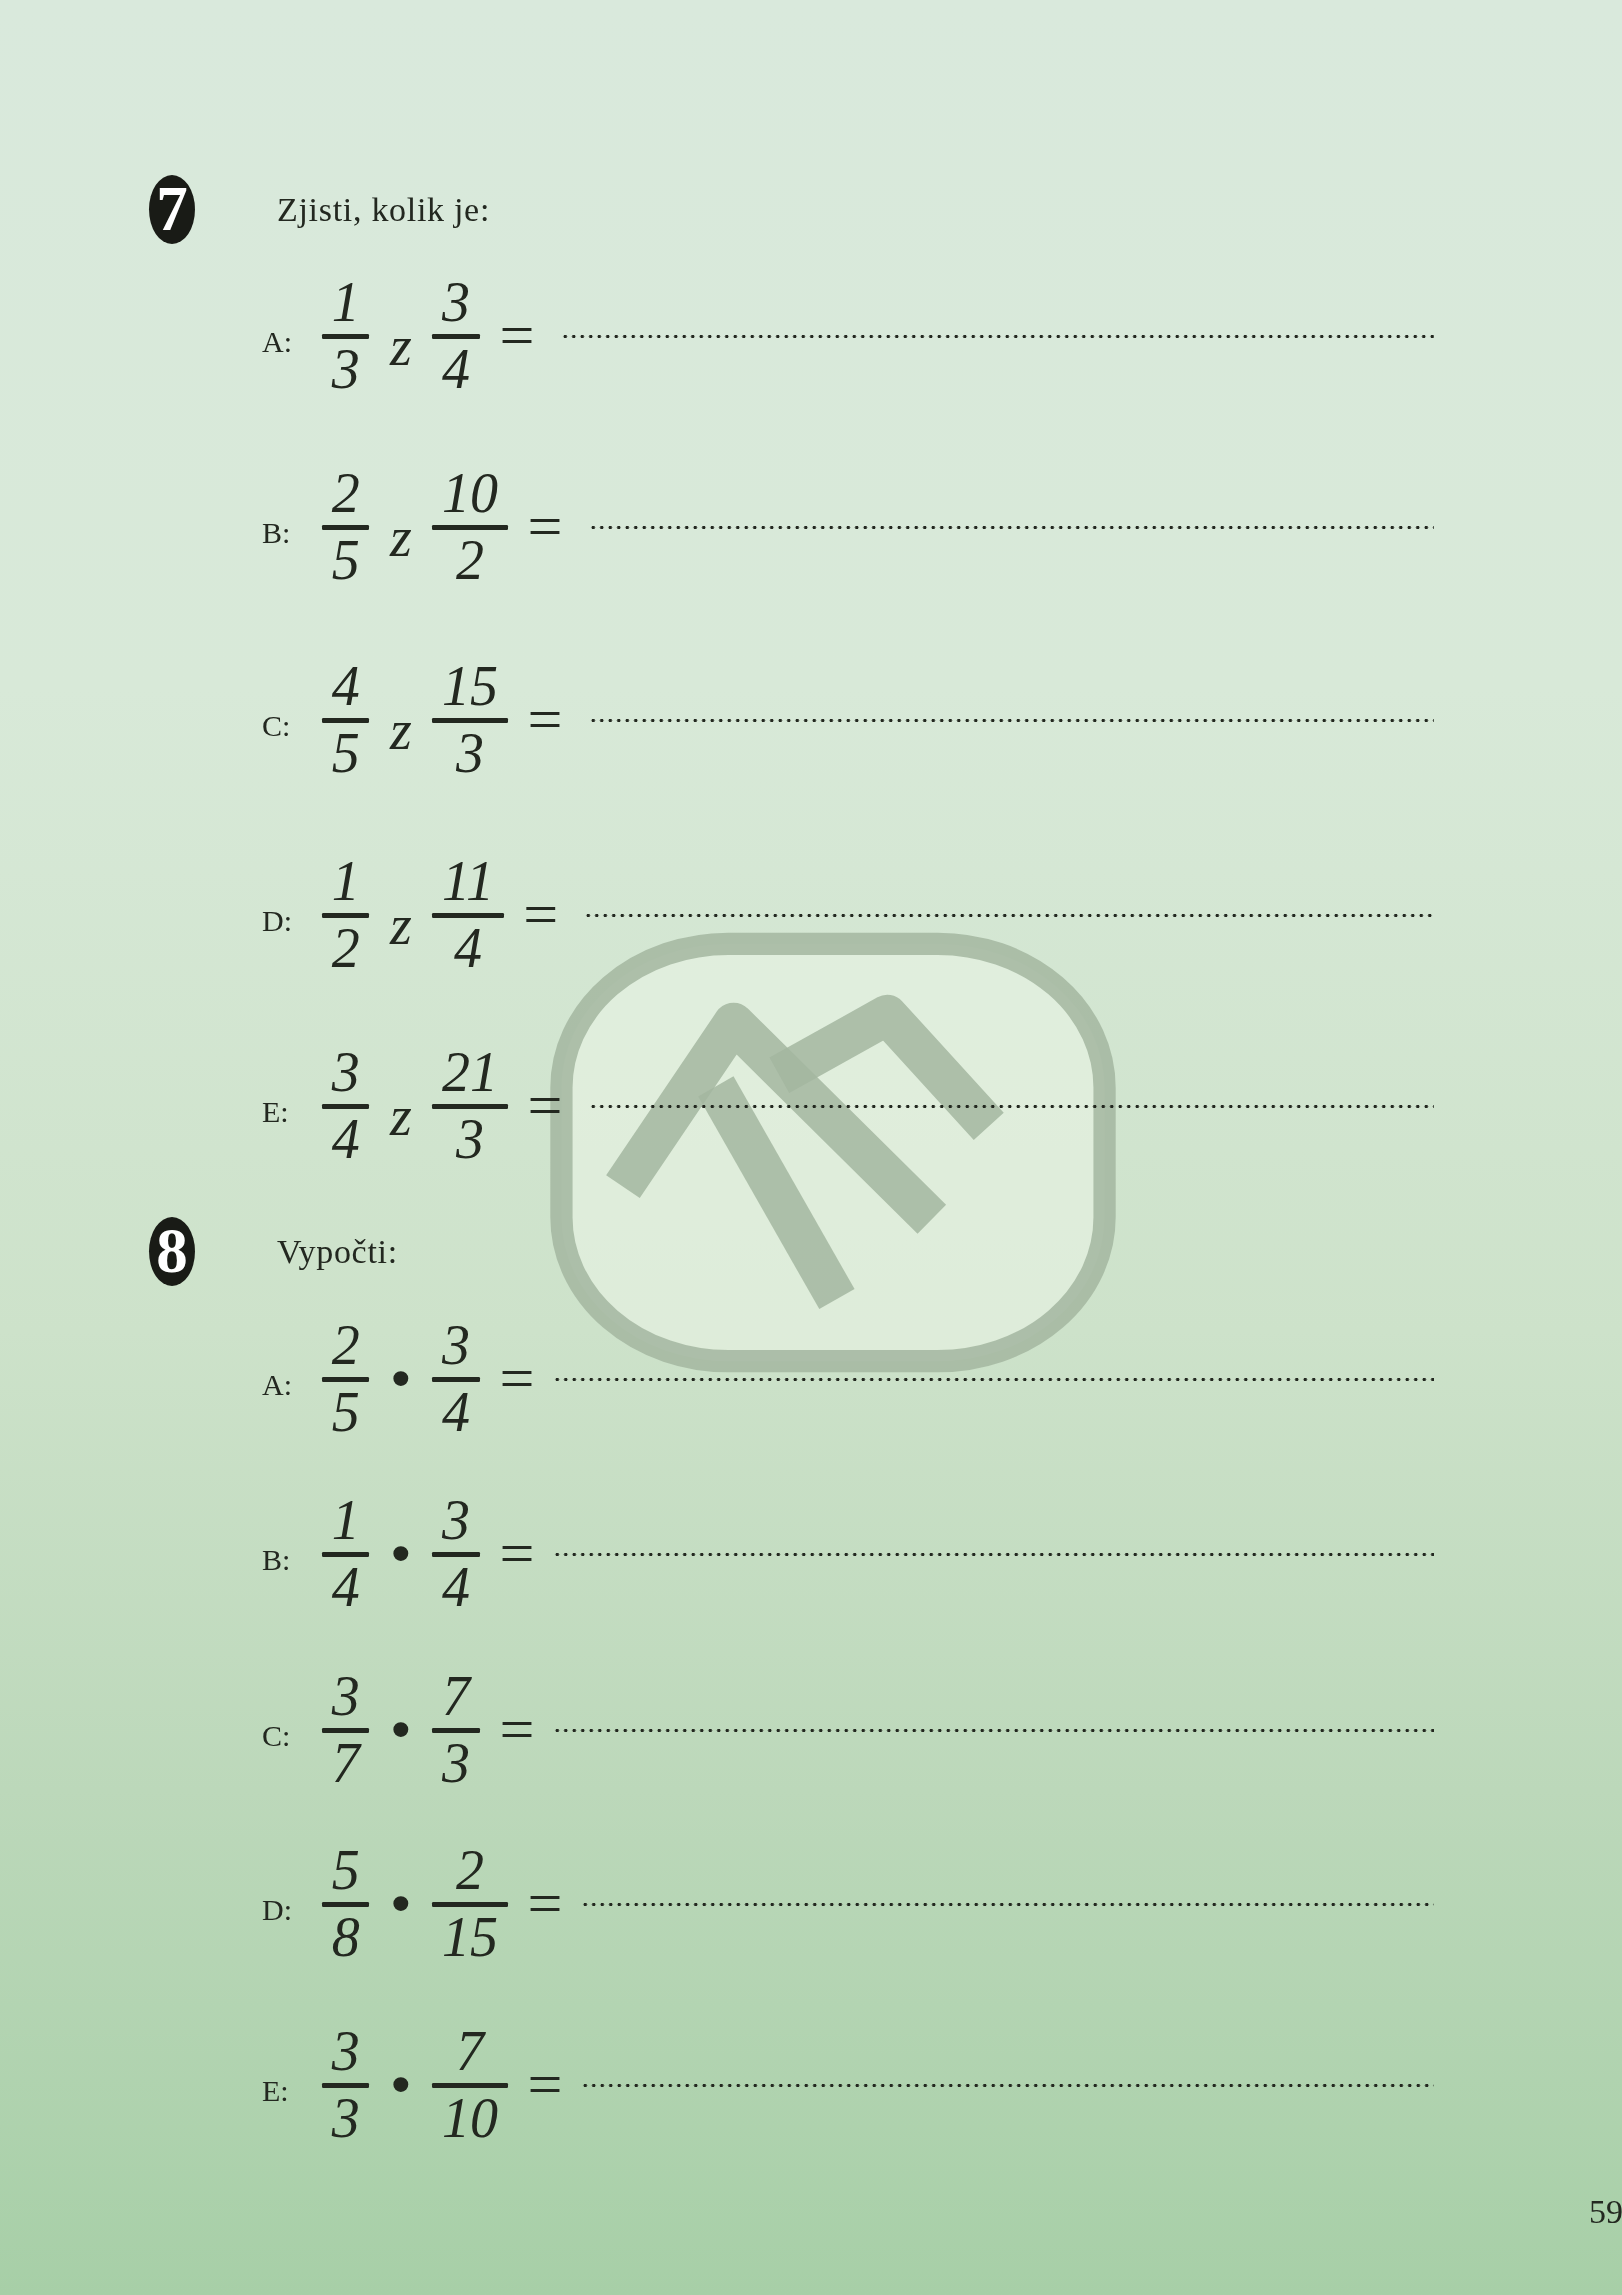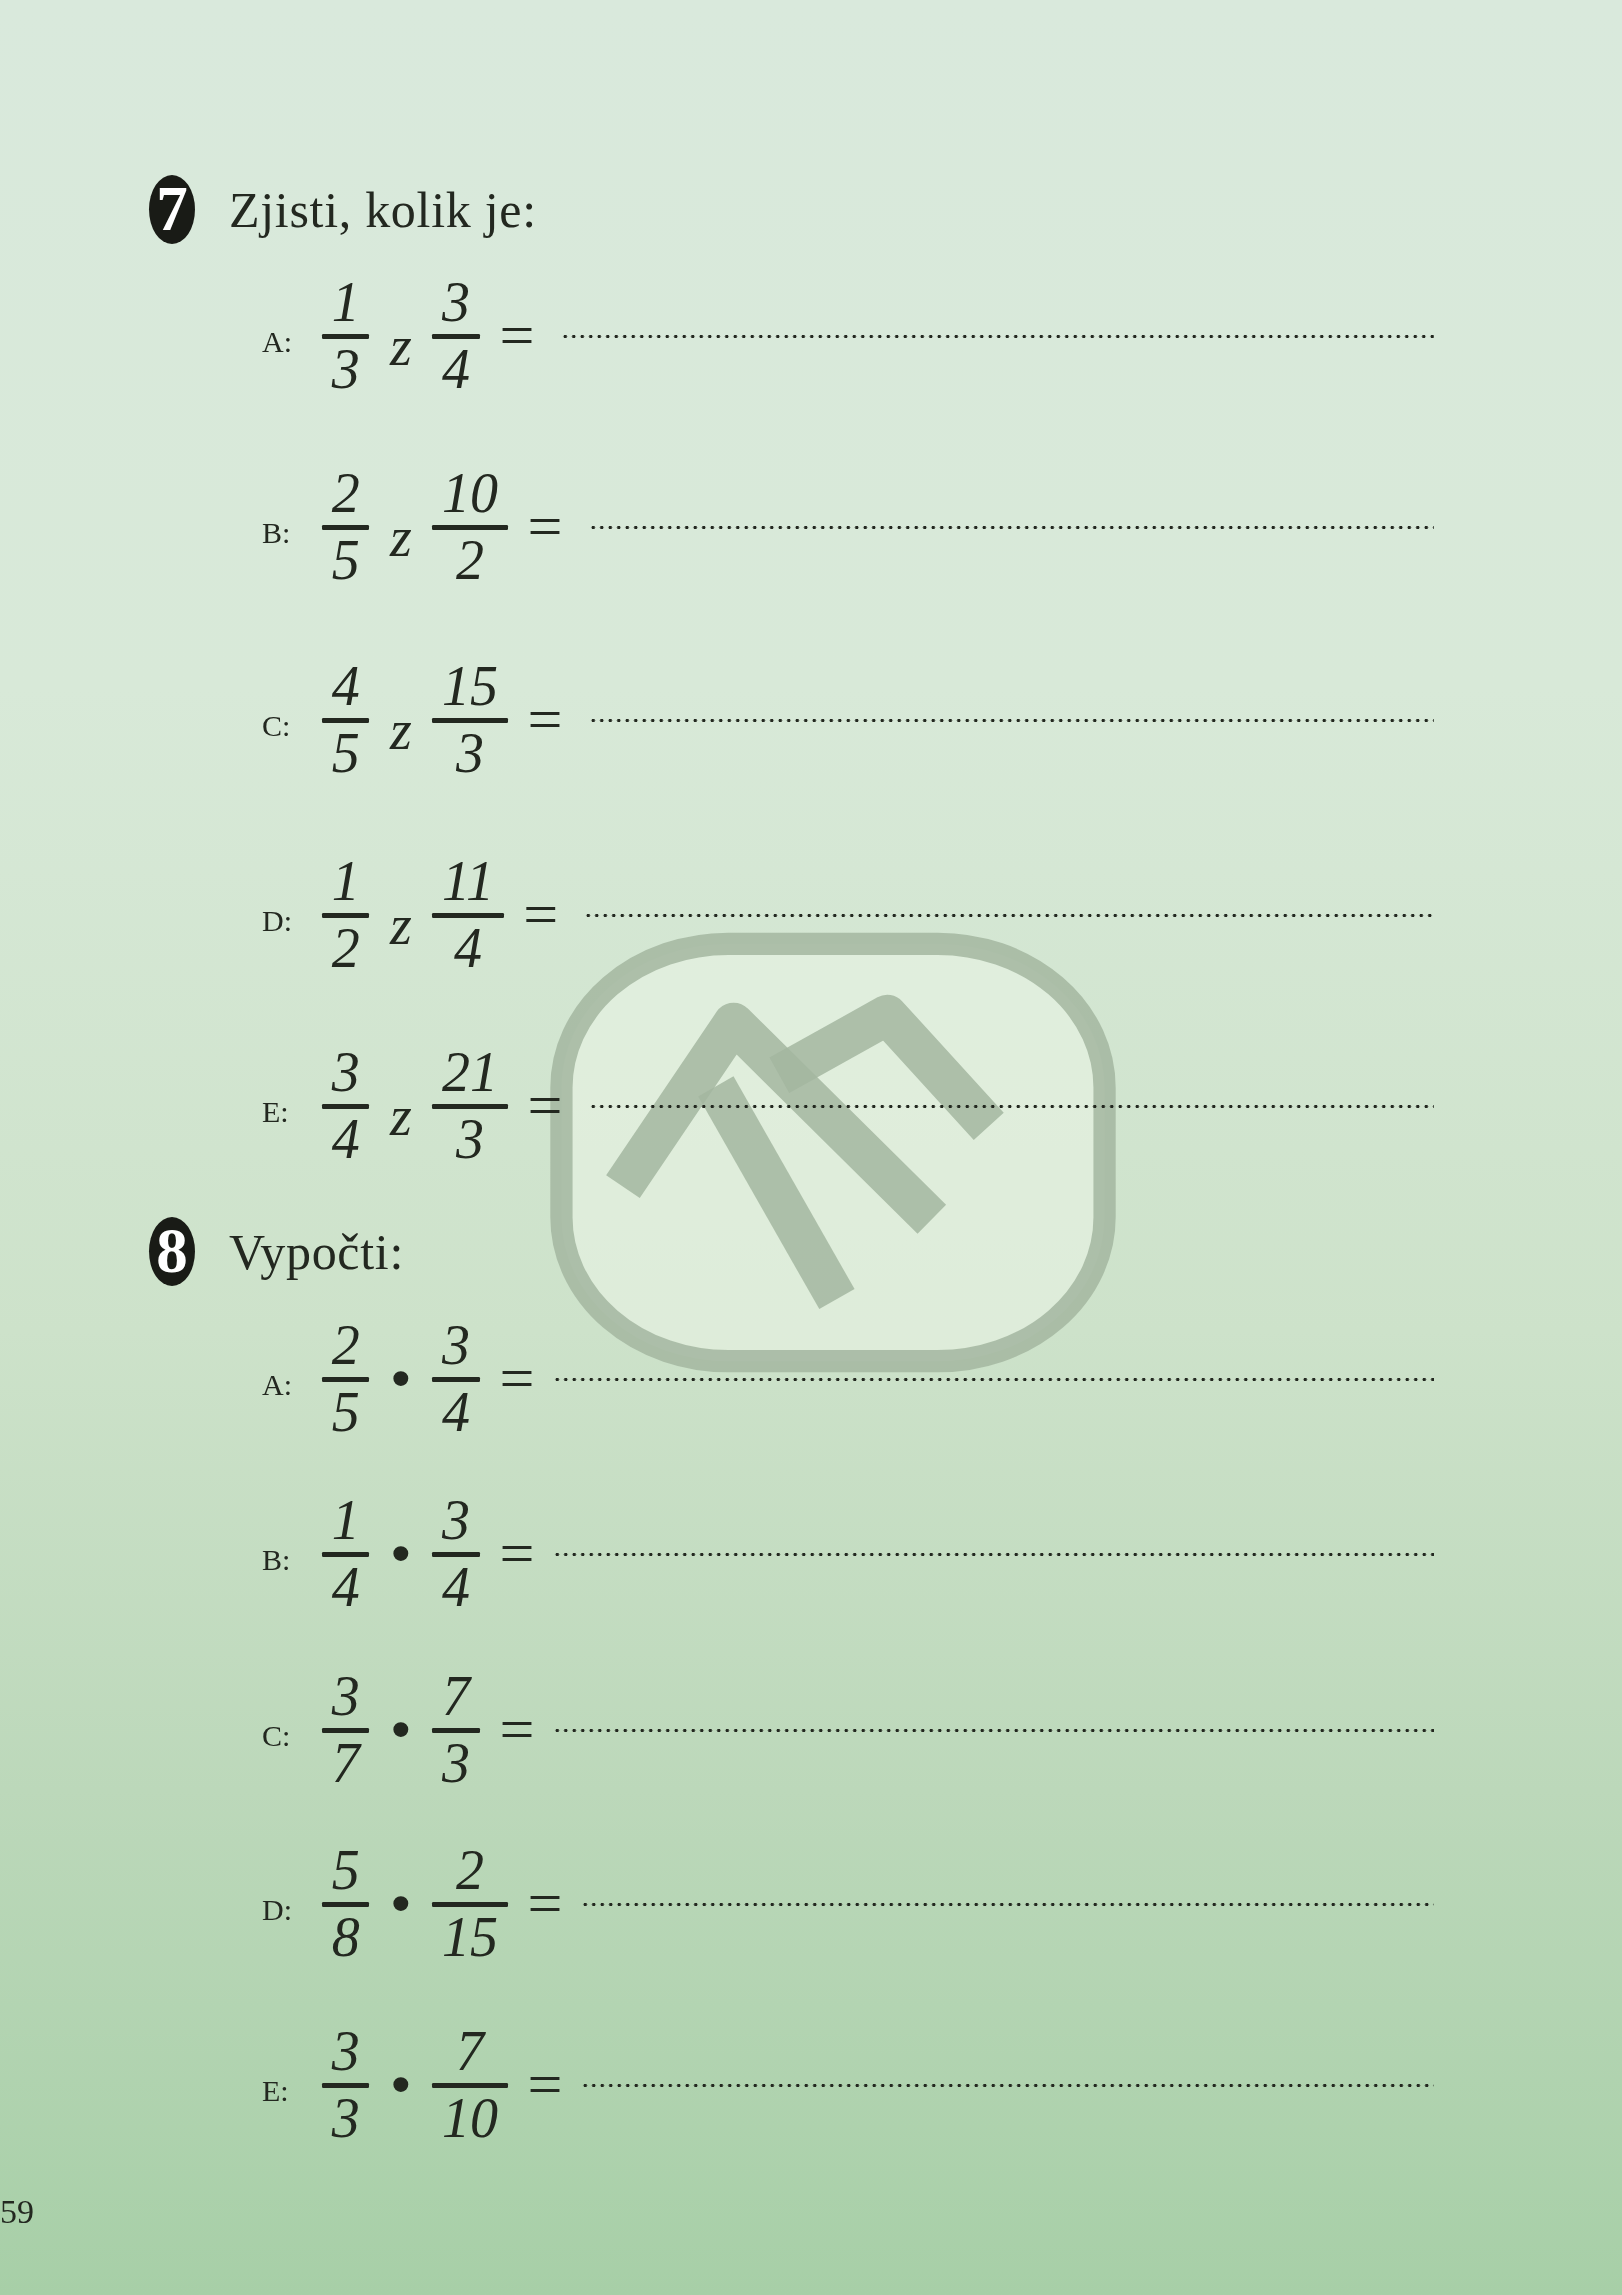--- a/index.html
+++ b/index.html
@@ -14,21 +14,21 @@
       var(--bg_bottom,#a7cfa7) 100%);
   }
   .watermark{position:absolute;left:549px;top:931px;width:568px;height:443px;z-index:0;}
   .heading{position:absolute;height:69px;display:flex;align-items:center;z-index:2;}
   .badge{
     width:46px;height:69px;border-radius:50%;
     background:var(--badge,#191b16);color:var(--badge_text,#ffffff);
     display:flex;align-items:center;justify-content:center;
     font-size:63px;font-weight:bold;flex:0 0 auto;
   }
-  .heading-text{margin-left:34px;font-size:50px;letter-spacing:0.7px;white-space:nowrap;}
+  .heading-text{margin-left:82px;font-size:34px;letter-spacing:0.7px;white-space:nowrap;}
   .row{
     position:absolute;left:262px;right:189px;height:157px;
     display:flex;align-items:center;z-index:2;
   }
   .lbl{width:56px;font-size:30px;margin-top:11.8px;flex:0 0 auto;}
   .frac{display:inline-flex;flex-direction:column;align-items:center;margin:0 3.9px;flex:0 0 auto;}
   .frac .num,.frac .den{
     font-style:italic;font-size:56px;line-height:0.82;padding:0 9.8px;white-space:nowrap;
   }
   .frac .num{margin-bottom:8.5px;}
@@ -39,21 +39,21 @@
   .ex8 .op{font-size:92px;line-height:0;margin-top:-3.9px;font-weight:bold;}
   .eq{font-size:62px;margin:0 9.2px 0 15.7px;flex:0 0 auto;margin-top:-2.6px;}
   .ex7 .dots{margin-left:17px;}
   .ex8 .dots{margin-left:9.2px;}
   .dots{
     flex:1 1 auto;height:5.2px;align-self:center;
     background-image:radial-gradient(circle, var(--ink,#232820) 1.7px, rgba(0,0,0,0) 2px);
     background-size:8.5px 5.2px;background-repeat:repeat-x;background-position:0 center;
   }
   .page-number{
-    position:absolute;left:0;right:0;top:2193px;text-align:left;
+    position:absolute;left:0;right:0;top:2193px;text-align:right;
     font-size:34px;z-index:2;
   }
 </style>
 </head>
 <body>
 
 <div class="page">
 
   <svg class="watermark" viewBox="0 0 868 676" aria-hidden="true">
     <rect x="19" y="19" width="830" height="638" rx="255" ry="220" fill="#eaf3e5" fill-opacity="0.6" stroke="#a3b6a0" stroke-opacity="0.85" stroke-width="34"></rect>

